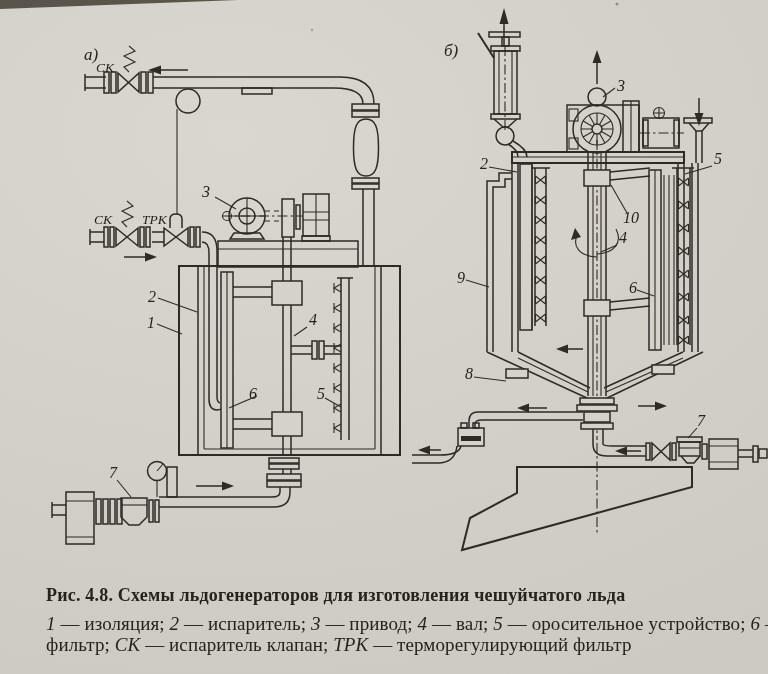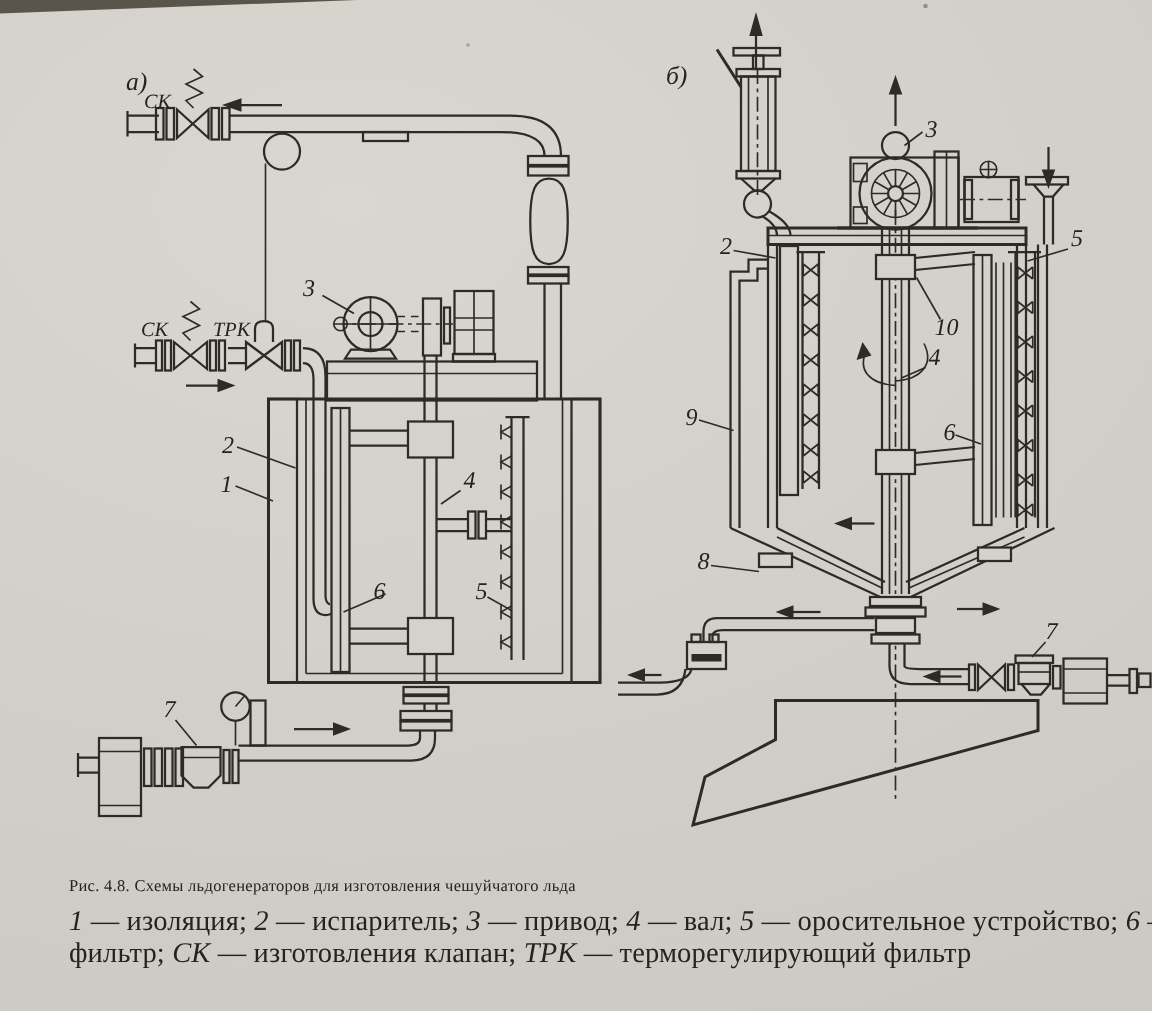--- a/index.html
+++ b/index.html
@@ -24,21 +24,21 @@
   .dd{stroke-dasharray:10 3 2.5 3;stroke-width:1.1;}
   .f{fill:var(--ink);stroke:none;}
   .pf{fill:var(--paper);stroke:var(--ink);stroke-width:1.5;}
   .lbl{font:italic 16px "Liberation Serif", serif;fill:var(--text);}
   .lbl-s{font:italic 13.5px "Liberation Serif", serif;fill:var(--text);}
   .lbl-p{font:italic 17px "Liberation Serif", serif;fill:var(--text);}
   .caption{
     position:absolute;left:46px;top:585px;width:712px;color:var(--text);
   }
   .cap-title{
-    font-size:11px;font-weight:normal;letter-spacing:.2px;white-space:nowrap;
+    font-size:18px;font-weight:bold;letter-spacing:.2px;white-space:nowrap;
   }
   .legend{margin-top:7px;font-size:19px;line-height:21px;}
   .legend-line{white-space:nowrap;letter-spacing:.1px;}
   .legend .it{font-style:italic;}
 </style>
 </head>
 <body>
 
 <div class="page"></div>
 
@@ -370,15 +370,15 @@
       <path class="s t" d="M697,428 L688,438"></path>
       <text class="lbl" x="697" y="426">7</text>
     </g>
   </g>
 </svg>
 
 <div class="caption">
   <div class="cap-title">Рис. 4.8. Схемы льдогенераторов для изготовления чешуйчатого льда</div>
   <div class="legend">
       <div class="legend-line"><span class="it">1</span><span> — изоляция; </span><span class="it">2</span><span> — испаритель; </span><span class="it">3</span><span> — привод; </span><span class="it">4</span><span> — вал; </span><span class="it">5</span><span> — оросительное устройство; </span><span class="it">6</span><span> —</span></div>
-      <div class="legend-line"><span>фильтр; </span><span class="it">СК</span><span> — изготовления клапан; </span><span class="it">ТРК</span><span> — терморегулирующий фильтр</span></div>
+      <div class="legend-line"><span>фильтр; </span><span class="it">СК</span><span> — испаритель клапан; </span><span class="it">ТРК</span><span> — терморегулирующий фильтр</span></div>
     </div>
 </div>
 
 </body></html>

